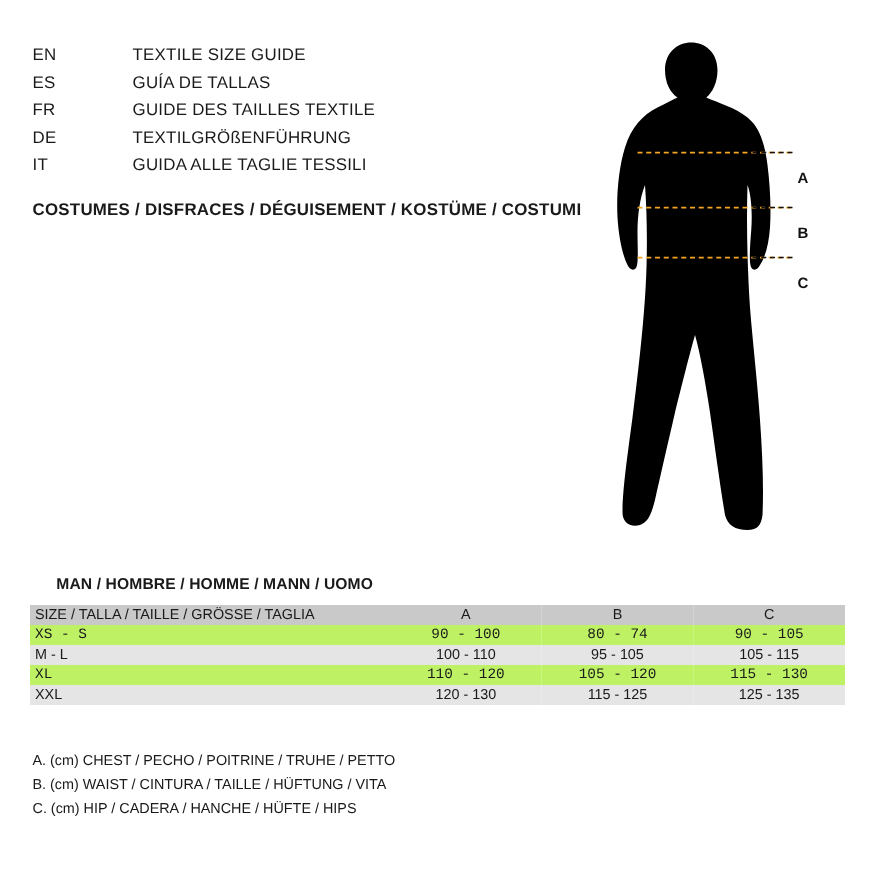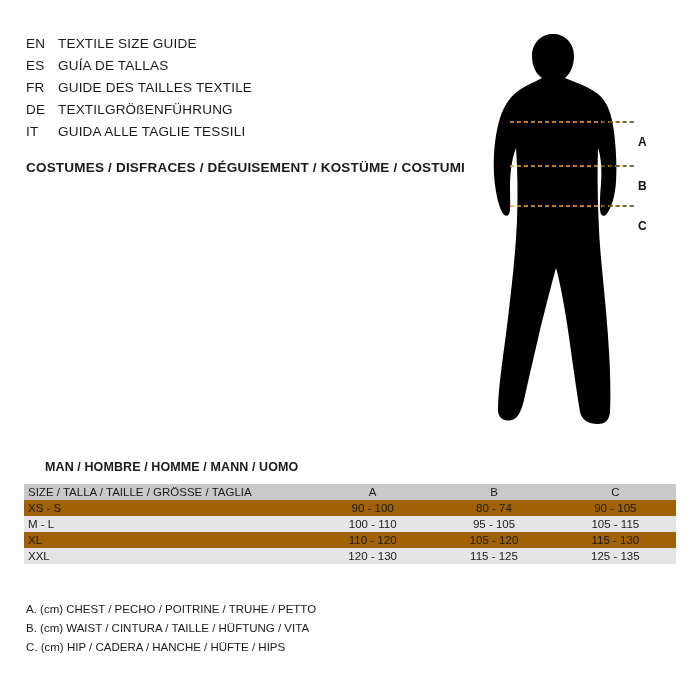--- a/index.html
+++ b/index.html
@@ -28,20 +28,21 @@
     left: 26px;
     top: 36px;
     width: 440px;
   }
   .lang-row {
     display: flex;
     align-items: baseline;
     height: 22px;
     font-size: 13.5px;
     letter-spacing: 0.2px;
+    gap: 48px;
   }
   .lang-code {
     width: 32px;
     flex: 0 0 32px;
     font-size: 13.5px;
   }
   .lang-text {
     font-size: 13.5px;
   }
   .costumes-line {
@@ -106,21 +107,21 @@
   table.size-table th.left-col,
   table.size-table td.left-col {
     text-align: left;
     padding-left: 4px;
     width: 284px;
   }
   table.size-table th {
     font-size: 11.5px;
   }
   tr.header-row { background: #c9c9c9; padding-left: 48px; }
-  tr.row-odd  { background: #a16207; }
+  tr.row-odd  { background: #bef264; font-family: Liberation Mono, monospace; }
   tr.row-even { background: #e5e5e5; }
 
   
   .legend {
     position: absolute;
     left: 26px;
     top: 600px;
     font-size: 11.5px;
   }
   .legend div {

